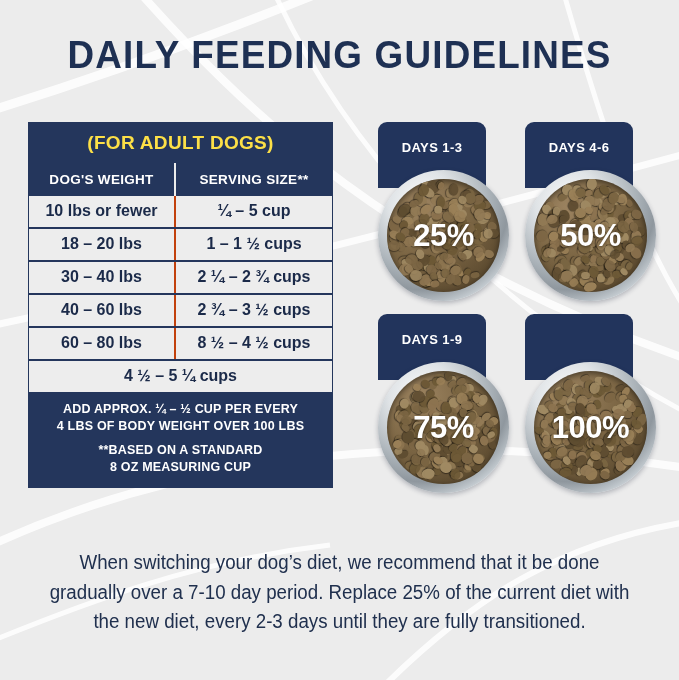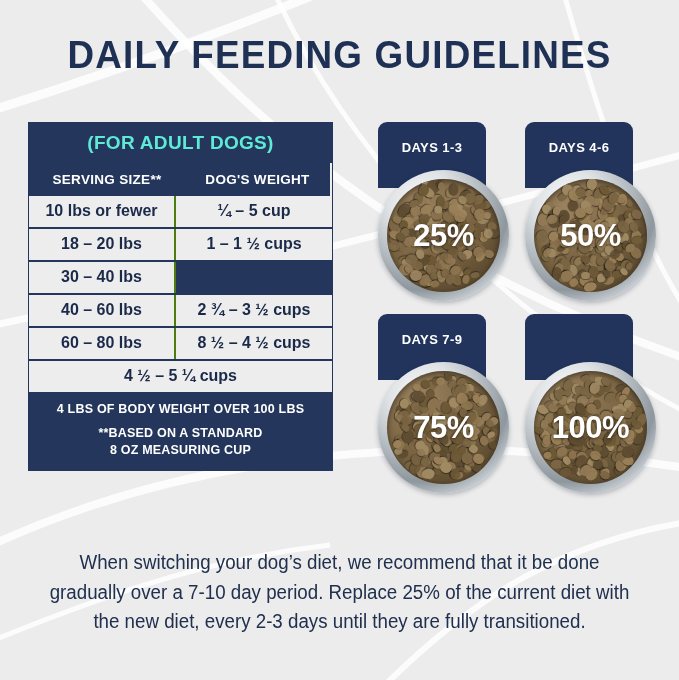--- a/index.html
+++ b/index.html
@@ -23,36 +23,36 @@
 
   
   #feeding-table{
     position:absolute;left:28px;top:122px;width:305px;
     z-index:3;
     background:#24365c;
     border:1px solid #24365c;
     box-sizing:border-box;
   }
   .tbl-title{
-    color:#5eead4;font-size:19px;font-weight:bold;letter-spacing:.3px;
+    color:#fde047;font-size:19px;font-weight:bold;letter-spacing:.3px;
     text-align:center;padding:9px 0 9px;
   }
   .tbl-row{display:flex;width:100%;box-sizing:border-box;}
   .tbl-head .cell{
     background:#24365c;color:#ffffff;
     font-size:13.5px;font-weight:bold;letter-spacing:.3px;
     padding:9px 0;
   }
   .tbl-head .cell.c1{border-right:2px solid #ececec;}
   .tbl-body .cell{
     background:#ededed;color:#1b2a49;
     font-size:16px;font-weight:bold;
     padding:6px 0 7px;
   }
-  .tbl-body .cell.c1{border-right:2px solid #4d7c0f;}
+  .tbl-body .cell.c1{border-right:2px solid #c2410c;}
   .tbl-body .tbl-row{border-top:2px solid #24365c;}
   .tbl-body .tbl-row:first-child{border-top:none;}
   .cell{text-align:center;box-sizing:border-box;}
   .cell.c1{width:147px;}
   .cell.c2{flex:1;}
   .tbl-note{
     background:#24365c;color:#ffffff;text-align:center;
     padding:9px 8px 11px;
   }
   .tbl-note .n-line{font-size:12.5px;font-weight:bold;letter-spacing:.2px;line-height:1.35;}
@@ -123,51 +123,53 @@
   </g>
 </svg>
 
 <div id="page-title">DAILY FEEDING GUIDELINES</div>
 
 <div id="feeding-table">
   <div class="tbl-title">(FOR ADULT DOGS)</div>
 
   <div class="tbl-head">
     <div class="tbl-row">
+      <div class="cell c1">DOG'S WEIGHT</div>
       <div class="cell c2">SERVING SIZE**</div>
-      <div class="cell c1">DOG'S WEIGHT</div>
     </div>
   </div>
 
   <div class="tbl-body">
     <div class="tbl-row">
       <div class="cell c1">10 lbs or fewer</div>
       <div class="cell c2">¼ – 5 cup</div>
     </div>
     <div class="tbl-row">
       <div class="cell c1">18 – 20 lbs</div>
       <div class="cell c2">1 – 1 ½ cups</div>
     </div>
     <div class="tbl-row">
       <div class="cell c1">30 – 40 lbs</div>
+      <div class="cell c2">2 ¼ – 2 ¾ cups</div>
     </div>
     <div class="tbl-row">
       <div class="cell c1">40 – 60 lbs</div>
       <div class="cell c2">2 ¾ – 3 ½ cups</div>
     </div>
     <div class="tbl-row">
       <div class="cell c1">60 – 80 lbs</div>
       <div class="cell c2">8 ½ – 4 ½ cups</div>
     </div>
     <div class="tbl-row">
       <div class="cell c2">4 ½ – 5 ¼ cups</div>
     </div>
   </div>
 
   <div class="tbl-note">
+    <div class="n-line">ADD APPROX. ¼ – ½ CUP PER EVERY</div>
     <div class="n-line">4 LBS OF BODY WEIGHT OVER 100 LBS</div>
     <div class="n-gap"></div>
     <div class="n-line">**BASED ON A STANDARD</div>
     <div class="n-line">8 OZ MEASURING CUP</div>
   </div>
 </div>
 
 <div class="bowl-card" id="card-1">
   <div class="card-header"></div>
   <div class="card-days">DAYS 1-3</div>
@@ -563,21 +565,21 @@
         <div class="kibble" style="left: 61.9144px; top: 61.6052px; width: 10.8279px; height: 7.69105px; background: rgb(146, 122, 85); transform: rotate(104deg); box-shadow: rgba(0, 0, 0, 0.45) 0px 1px 1px; opacity: 0.97;"></div>
         <div class="kibble" style="left: 46.8796px; top: 76.7346px; width: 8.74231px; height: 7.14673px; background: rgb(109, 89, 54); transform: rotate(39deg); box-shadow: rgba(0, 0, 0, 0.45) 0px 1px 1px; opacity: 0.96;"></div>
         <div class="kibble" style="left: 44.1224px; top: 62.0701px; width: 12.7672px; height: 11.8193px; background: rgb(122, 101, 66); transform: rotate(49deg); box-shadow: rgba(0, 0, 0, 0.45) 0px 1px 1px; opacity: 0.98;"></div>
       </div>
     <div class="pct">50%</div>
   </div>
 </div>
 
 <div class="bowl-card" id="card-3">
   <div class="card-header"></div>
-  <div class="card-days">DAYS 7-9</div>
+  <div class="card-days">DAYS 1-9</div>
   <div class="bowl">
     <div class="bowl-inner">
         <div class="kibble" style="left: 11.5874px; top: 79.6839px; width: 9.5453px; height: 6.97024px; background: rgb(95, 77, 49); transform: rotate(150deg); box-shadow: rgba(0, 0, 0, 0.45) 0px 1px 1px; opacity: 1;"></div>
         <div class="kibble" style="left: 76.1681px; top: 95.0496px; width: 8.38833px; height: 6.67228px; background: rgb(125, 103, 69); transform: rotate(172deg); box-shadow: rgba(0, 0, 0, 0.45) 0px 1px 1px; opacity: 0.91;"></div>
         <div class="kibble" style="left: 25.6447px; top: 13.3286px; width: 8.3304px; height: 6.95292px; background: rgb(154, 128, 88); transform: rotate(22deg); box-shadow: rgba(0, 0, 0, 0.45) 0px 1px 1px; opacity: 0.95;"></div>
         <div class="kibble" style="left: 69.6847px; top: 60.6927px; width: 8.11252px; height: 6.49592px; background: rgb(109, 89, 54); transform: rotate(14deg); box-shadow: rgba(0, 0, 0, 0.45) 0px 1px 1px; opacity: 0.99;"></div>
         <div class="kibble" style="left: 100.972px; top: 69.687px; width: 8.53393px; height: 6.62591px; background: rgb(95, 77, 49); transform: rotate(66deg); box-shadow: rgba(0, 0, 0, 0.45) 0px 1px 1px; opacity: 0.92;"></div>
         <div class="kibble" style="left: 38.5576px; top: 61.8089px; width: 10.001px; height: 8.757px; background: rgb(154, 128, 88); transform: rotate(50deg); box-shadow: rgba(0, 0, 0, 0.45) 0px 1px 1px; opacity: 0.95;"></div>
         <div class="kibble" style="left: 66.0679px; top: 62.2024px; width: 11.6824px; height: 9.98804px; background: rgb(109, 89, 54); transform: rotate(67deg); box-shadow: rgba(0, 0, 0, 0.45) 0px 1px 1px; opacity: 0.92;"></div>
         <div class="kibble" style="left: 24.9673px; top: 57.9081px; width: 9.56303px; height: 7.18892px; background: rgb(109, 89, 54); transform: rotate(171deg); box-shadow: rgba(0, 0, 0, 0.45) 0px 1px 1px; opacity: 0.96;"></div>

